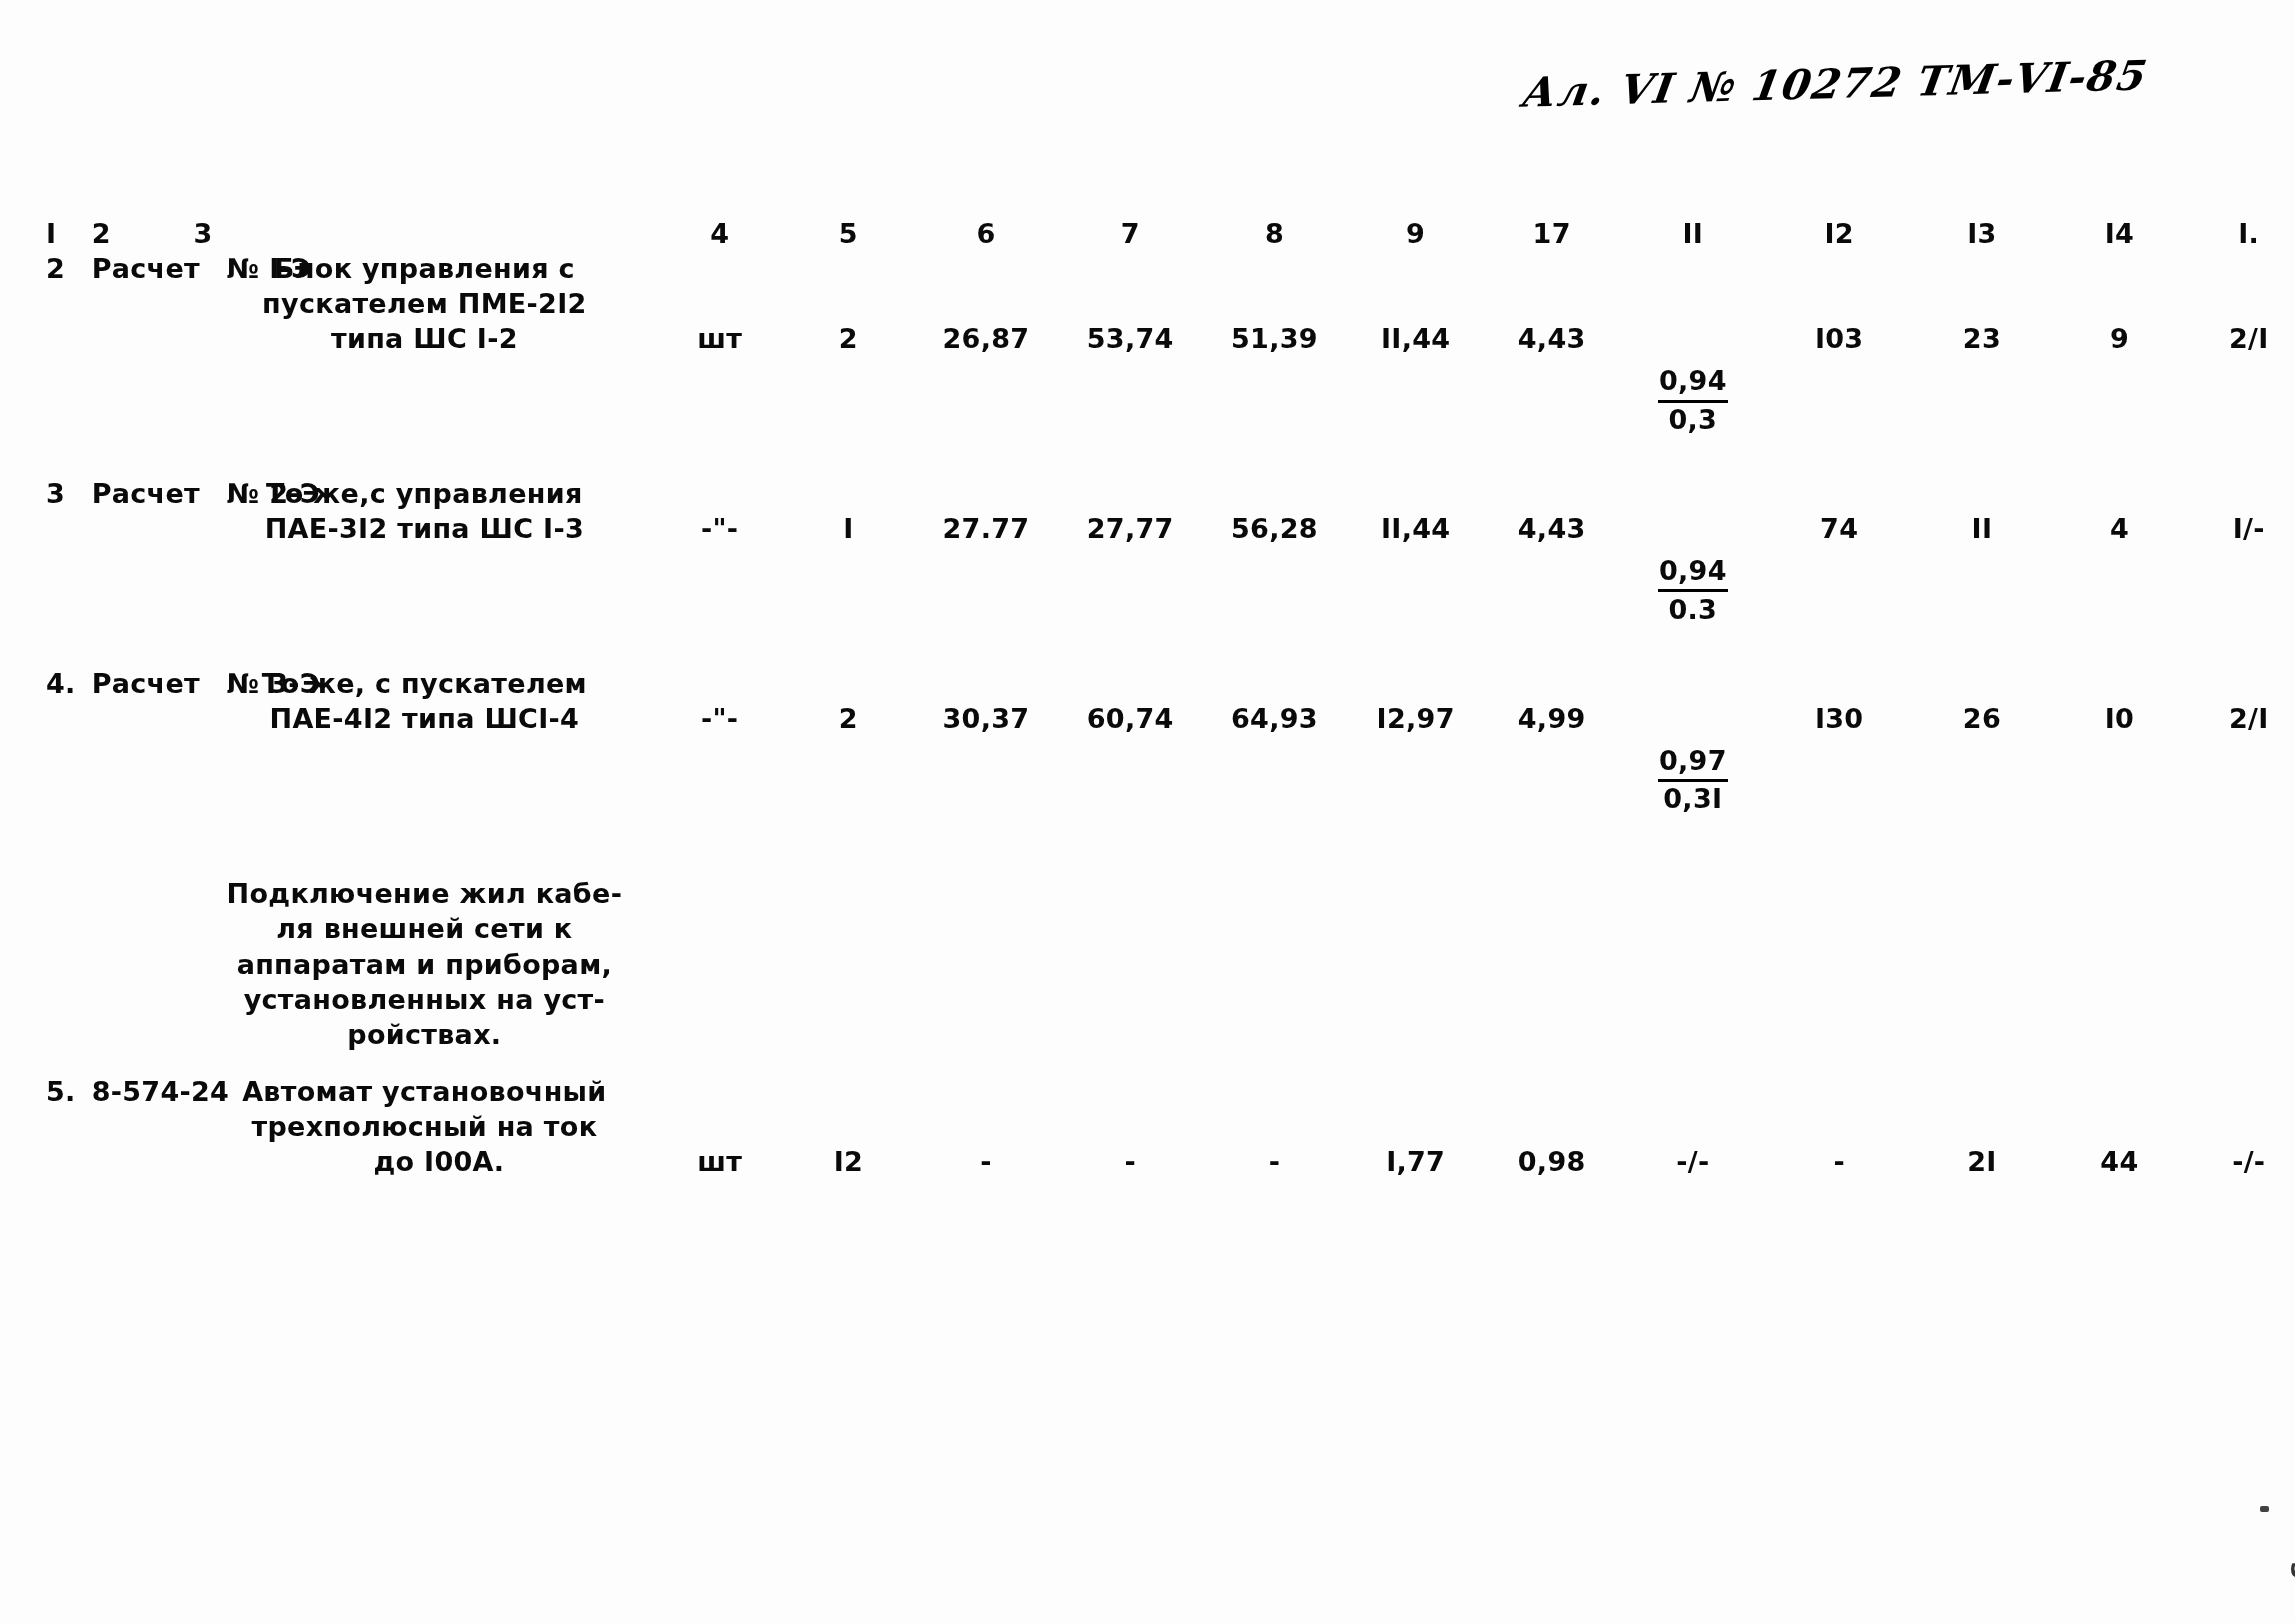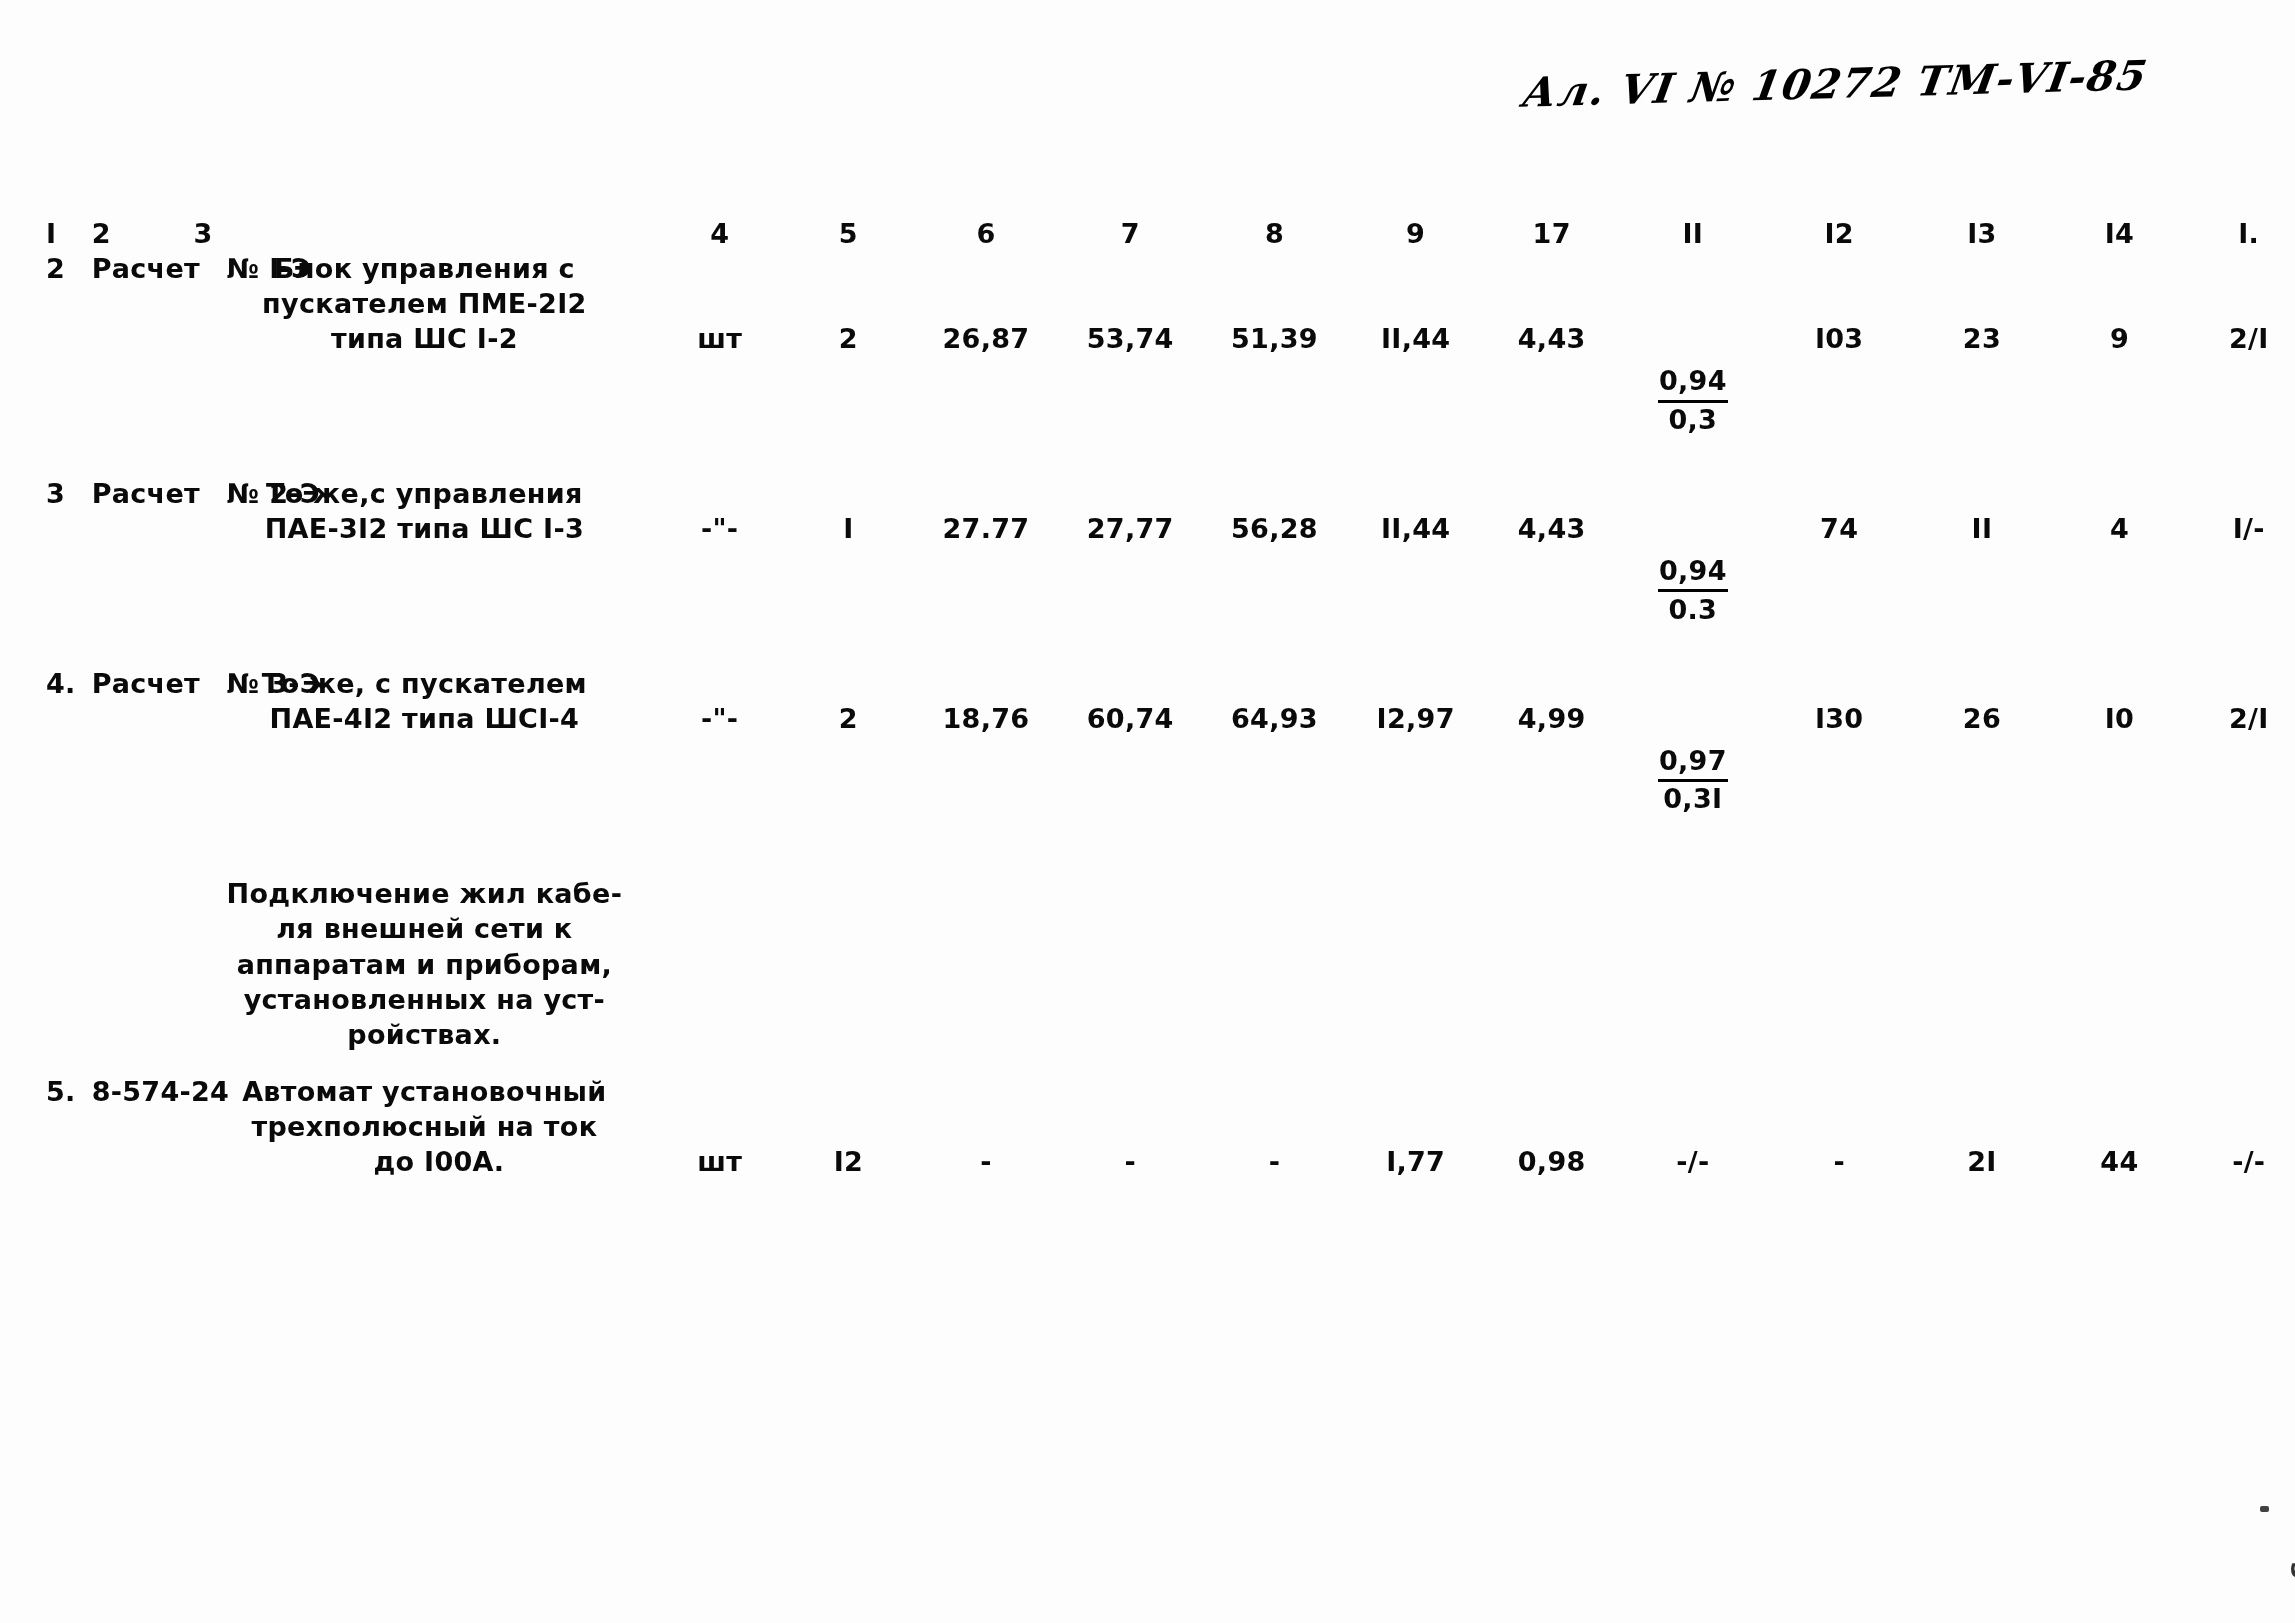--- a/index.html
+++ b/index.html
@@ -342,21 +342,21 @@
         <td class="num-col">
           <span class="pad1"></span>
               <span class="valueline">-"-</span>
         </td>
         <td class="num-col">
           <span class="pad1"></span>
               <span class="valueline">2</span>
         </td>
         <td class="num-col">
           <span class="pad1"></span>
-              <span class="valueline">18,76</span>
+              <span class="valueline">30,37</span>
         </td>
         <td class="num-col">
           <span class="pad1"></span>
               <span class="valueline">60,74</span>
         </td>
         <td class="num-col">
           <span class="pad1"></span>
               <span class="valueline">64,93</span>
         </td>
         <td class="num-col">

